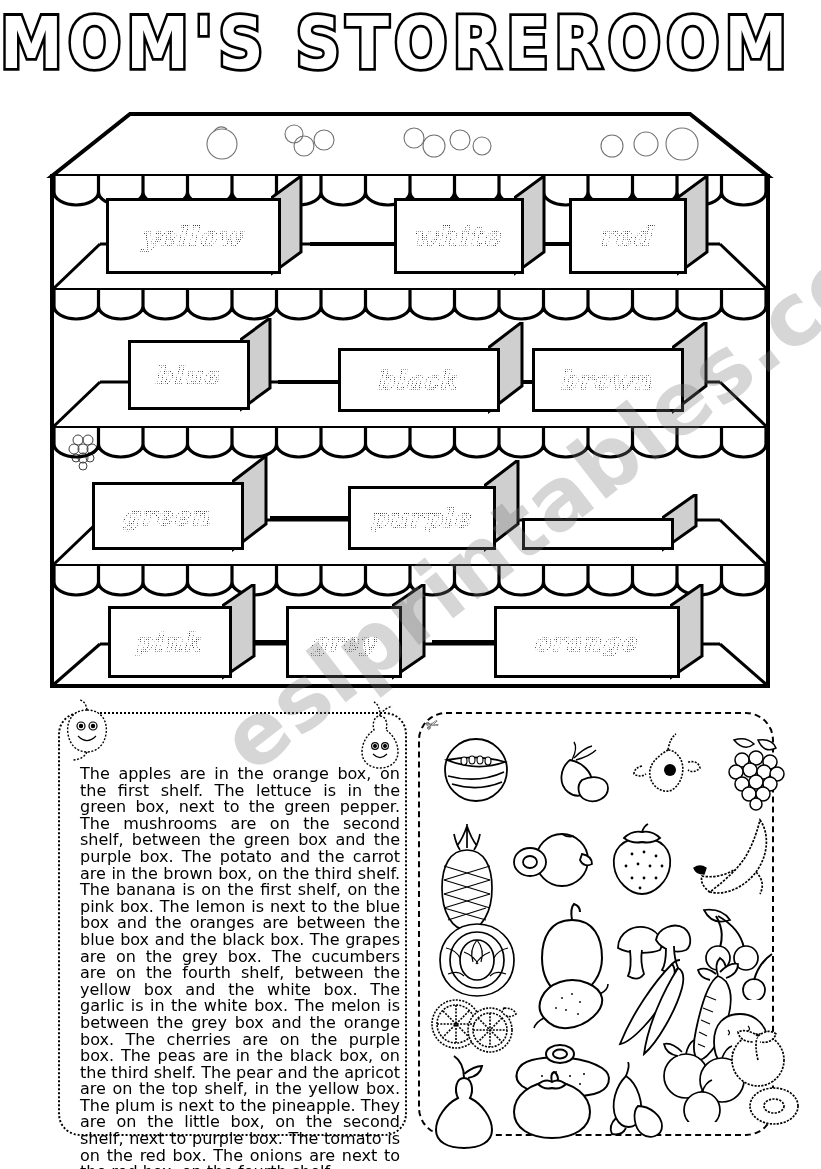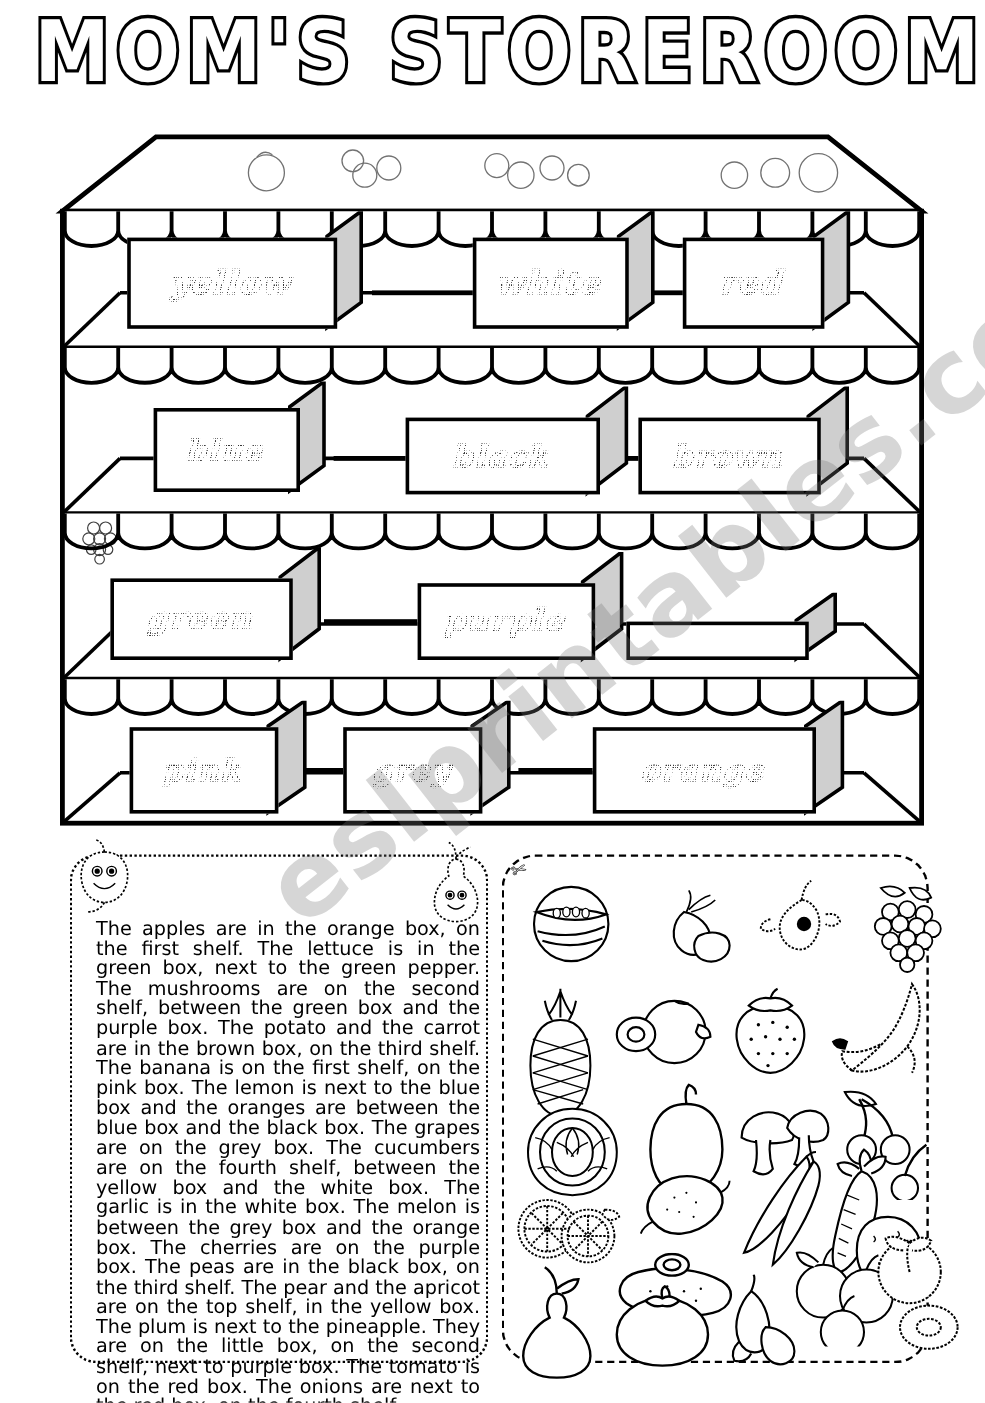--- a/index.html
+++ b/index.html
@@ -3,21 +3,21 @@
 <meta charset="utf-8">
 <style>
   html,body{margin:0;padding:0;background:#ffffff;}
   body{
     width:821px;height:1169px;position:relative;overflow:hidden;
     font-family:"Liberation Sans", sans-serif;color:#000;
   }
   #page{position:absolute;inset:0;background:#fff;}
 
   
-  #title-wrap{position:absolute;left:0;top:12px;width:821px;text-align:right;}
+  #title-wrap{position:absolute;left:0;top:12px;width:821px;text-align:left;}
   #title{
     font-family:"DejaVu Sans", sans-serif;
     font-size:63px;font-weight:bold;letter-spacing:5px;
     color:#ffffff;
     -webkit-text-stroke:5px #000;
     paint-order:stroke fill;
     line-height:1;
     display:inline-block;
     transform:scaleY(1.12);
   }

